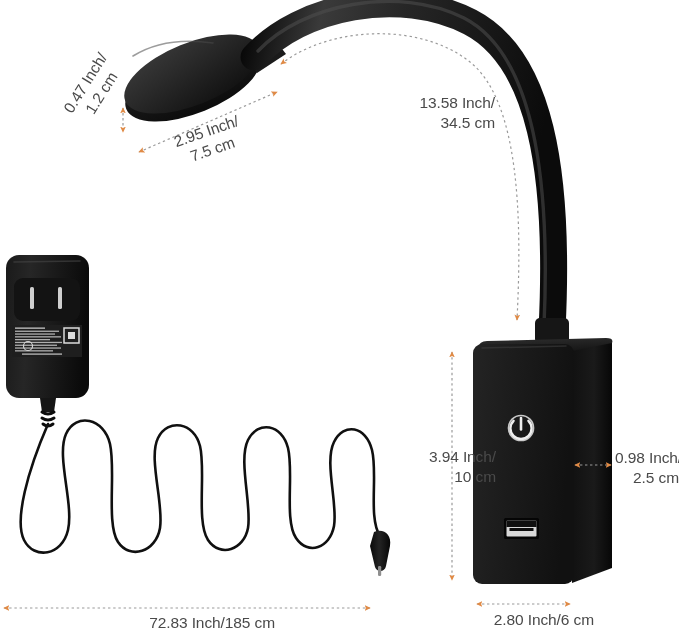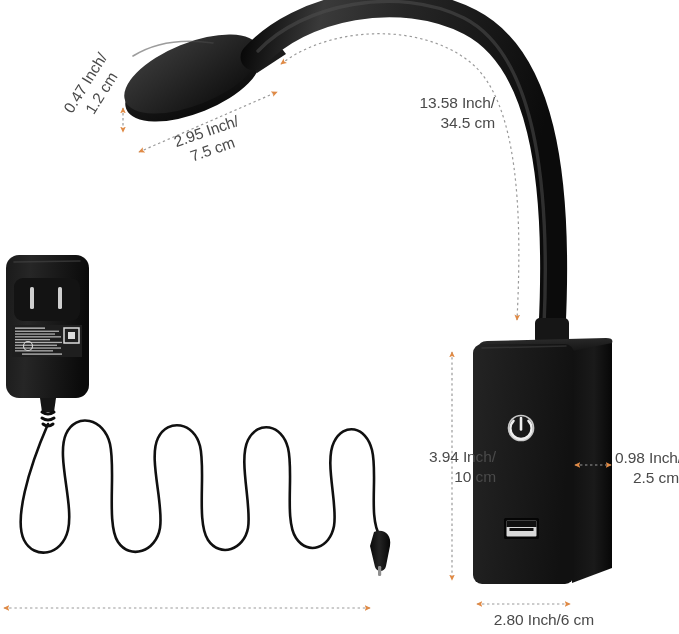--- a/index.html
+++ b/index.html
@@ -237,16 +237,17 @@
 
   <div class="dim-label center" style="left:390px; top:93px; width:105px;">13.58 Inch/
 34.5 cm</div>
 
   <div class="dim-label center" style="left:373px; top:447px; width:78px;margin-left:45px;">3.94 Inch/
 10 cm</div>
 
   <div class="dim-label center" style="left:615px; top:448px; width:64px;">0.98 Inch/
 2.5 cm</div>
 
+  <div class="dim-label center" style="left:95px; top:613px; width:180px;">72.83 Inch/185 cm</div>
 
   <div class="dim-label center" style="left:454px; top:610px; width:140px;">2.80 Inch/6 cm</div>
 
 </div>
 
 </body></html>

